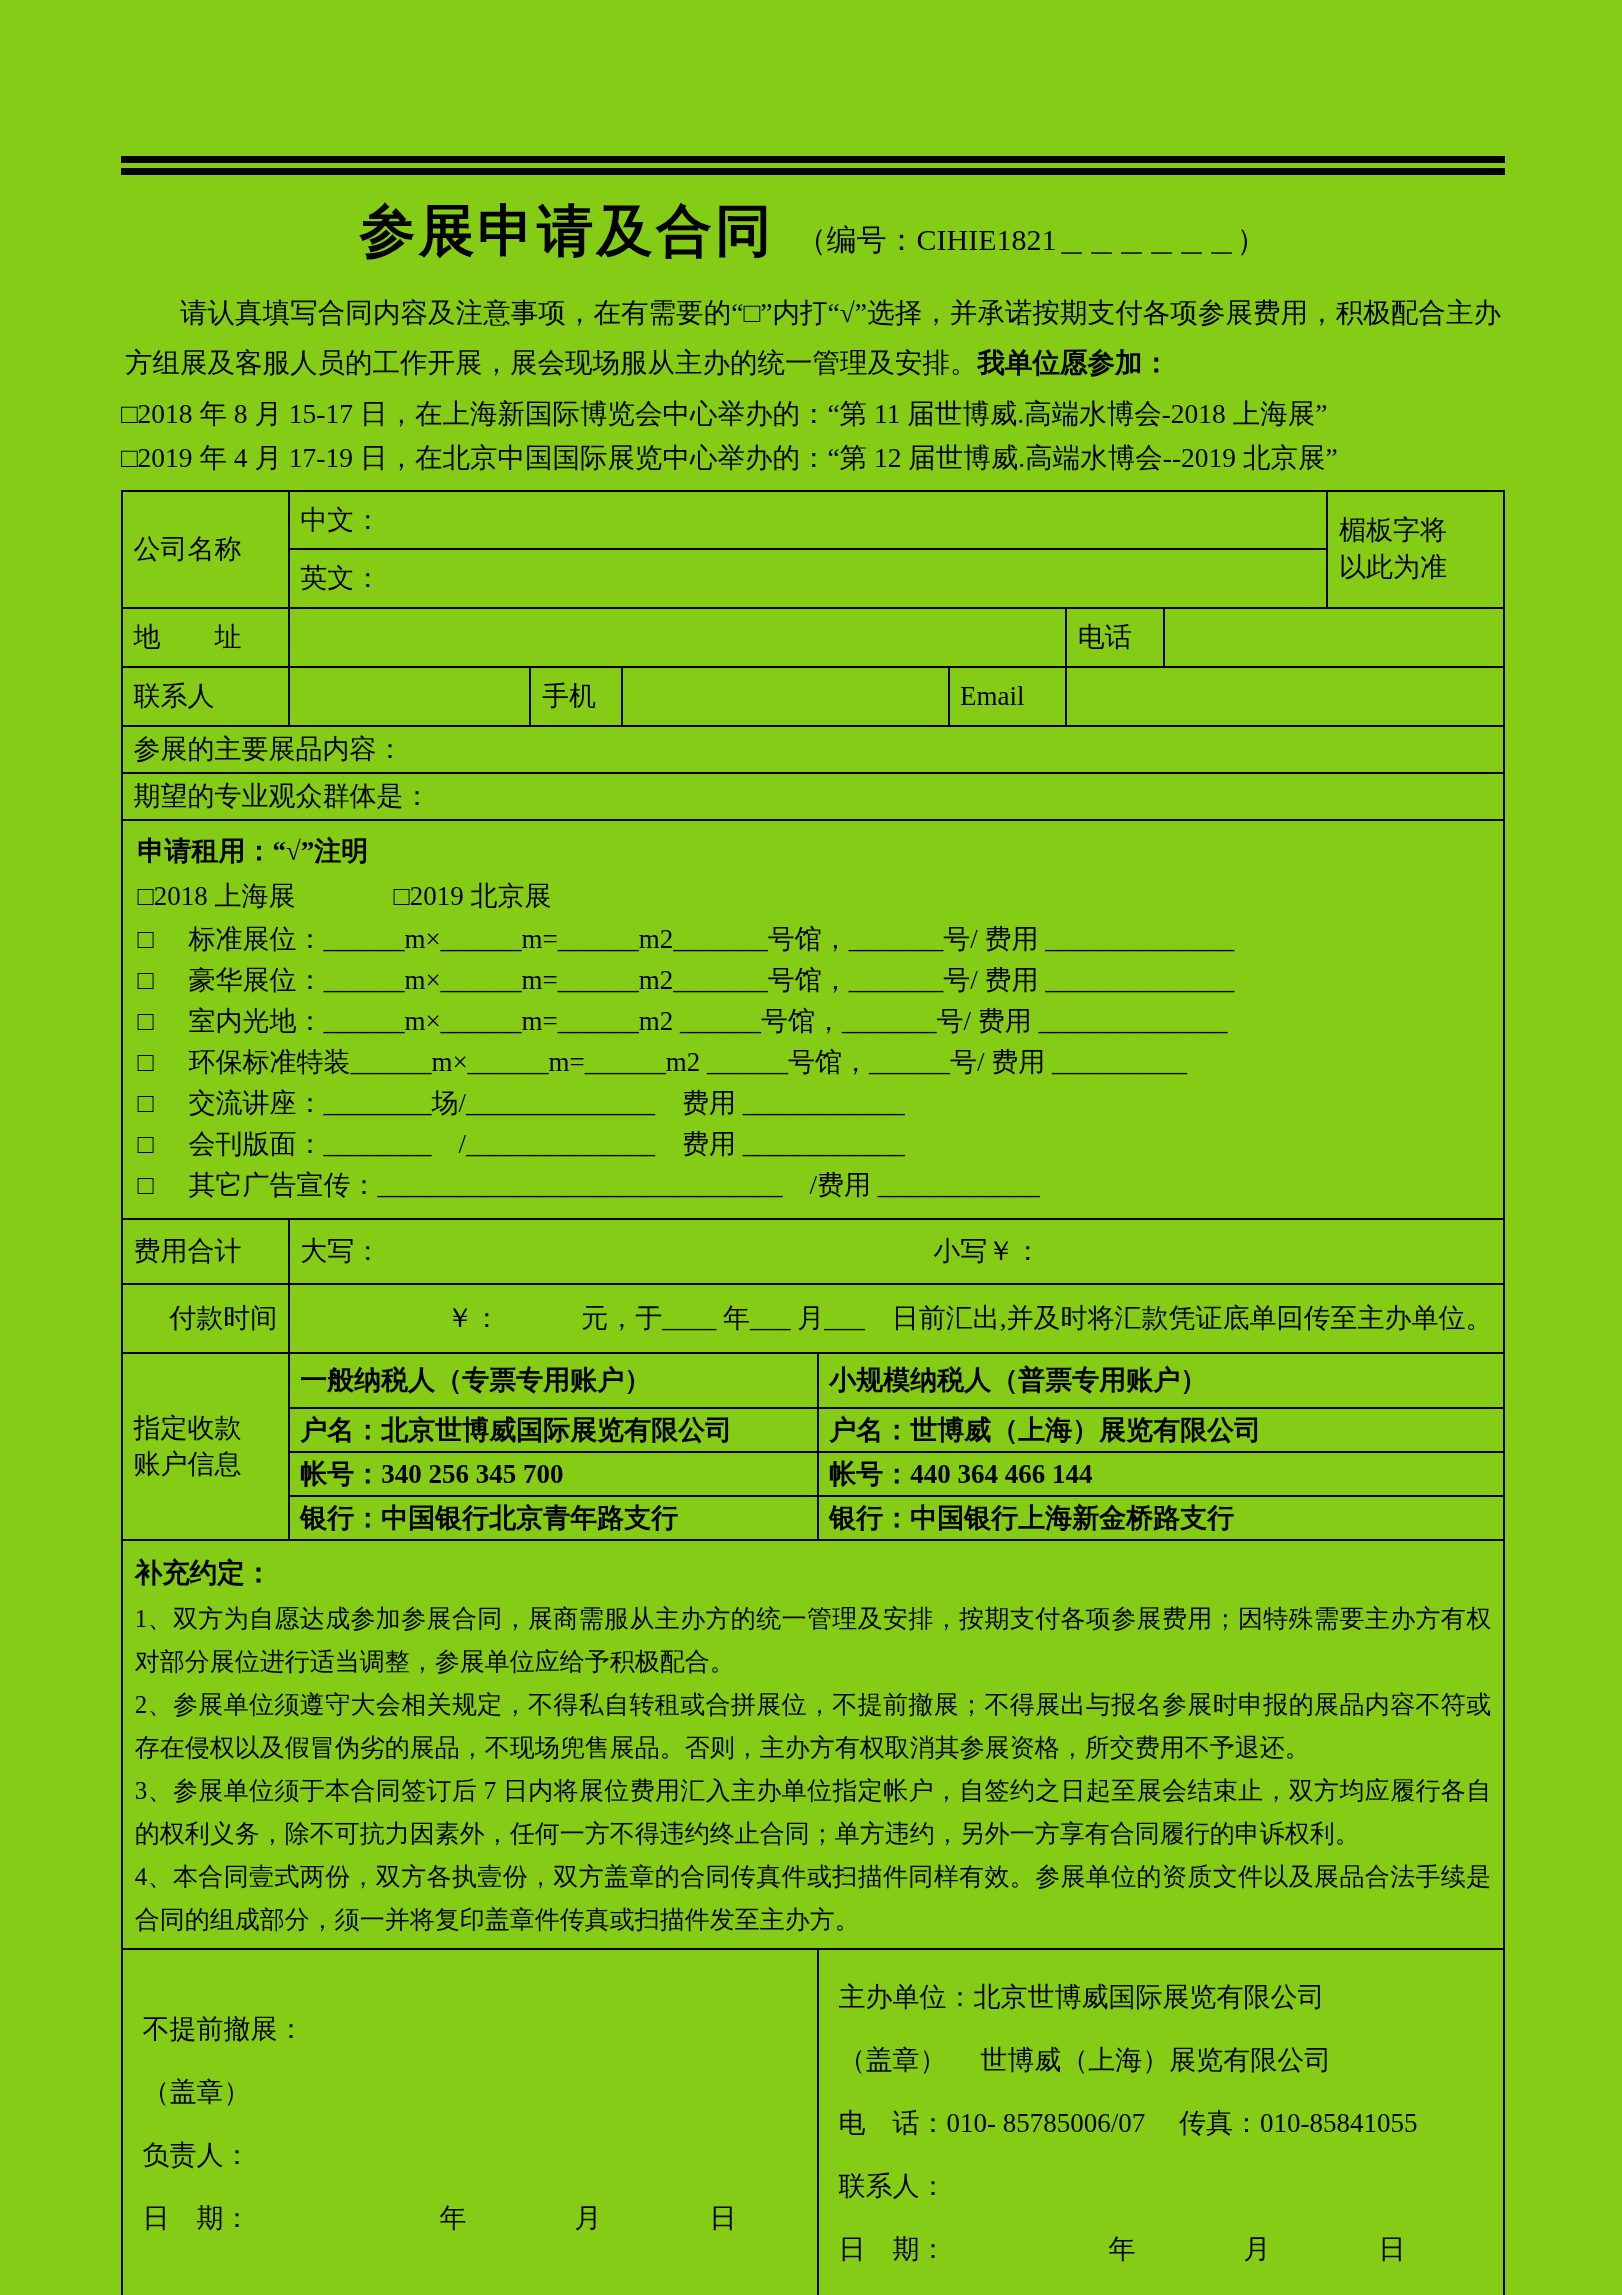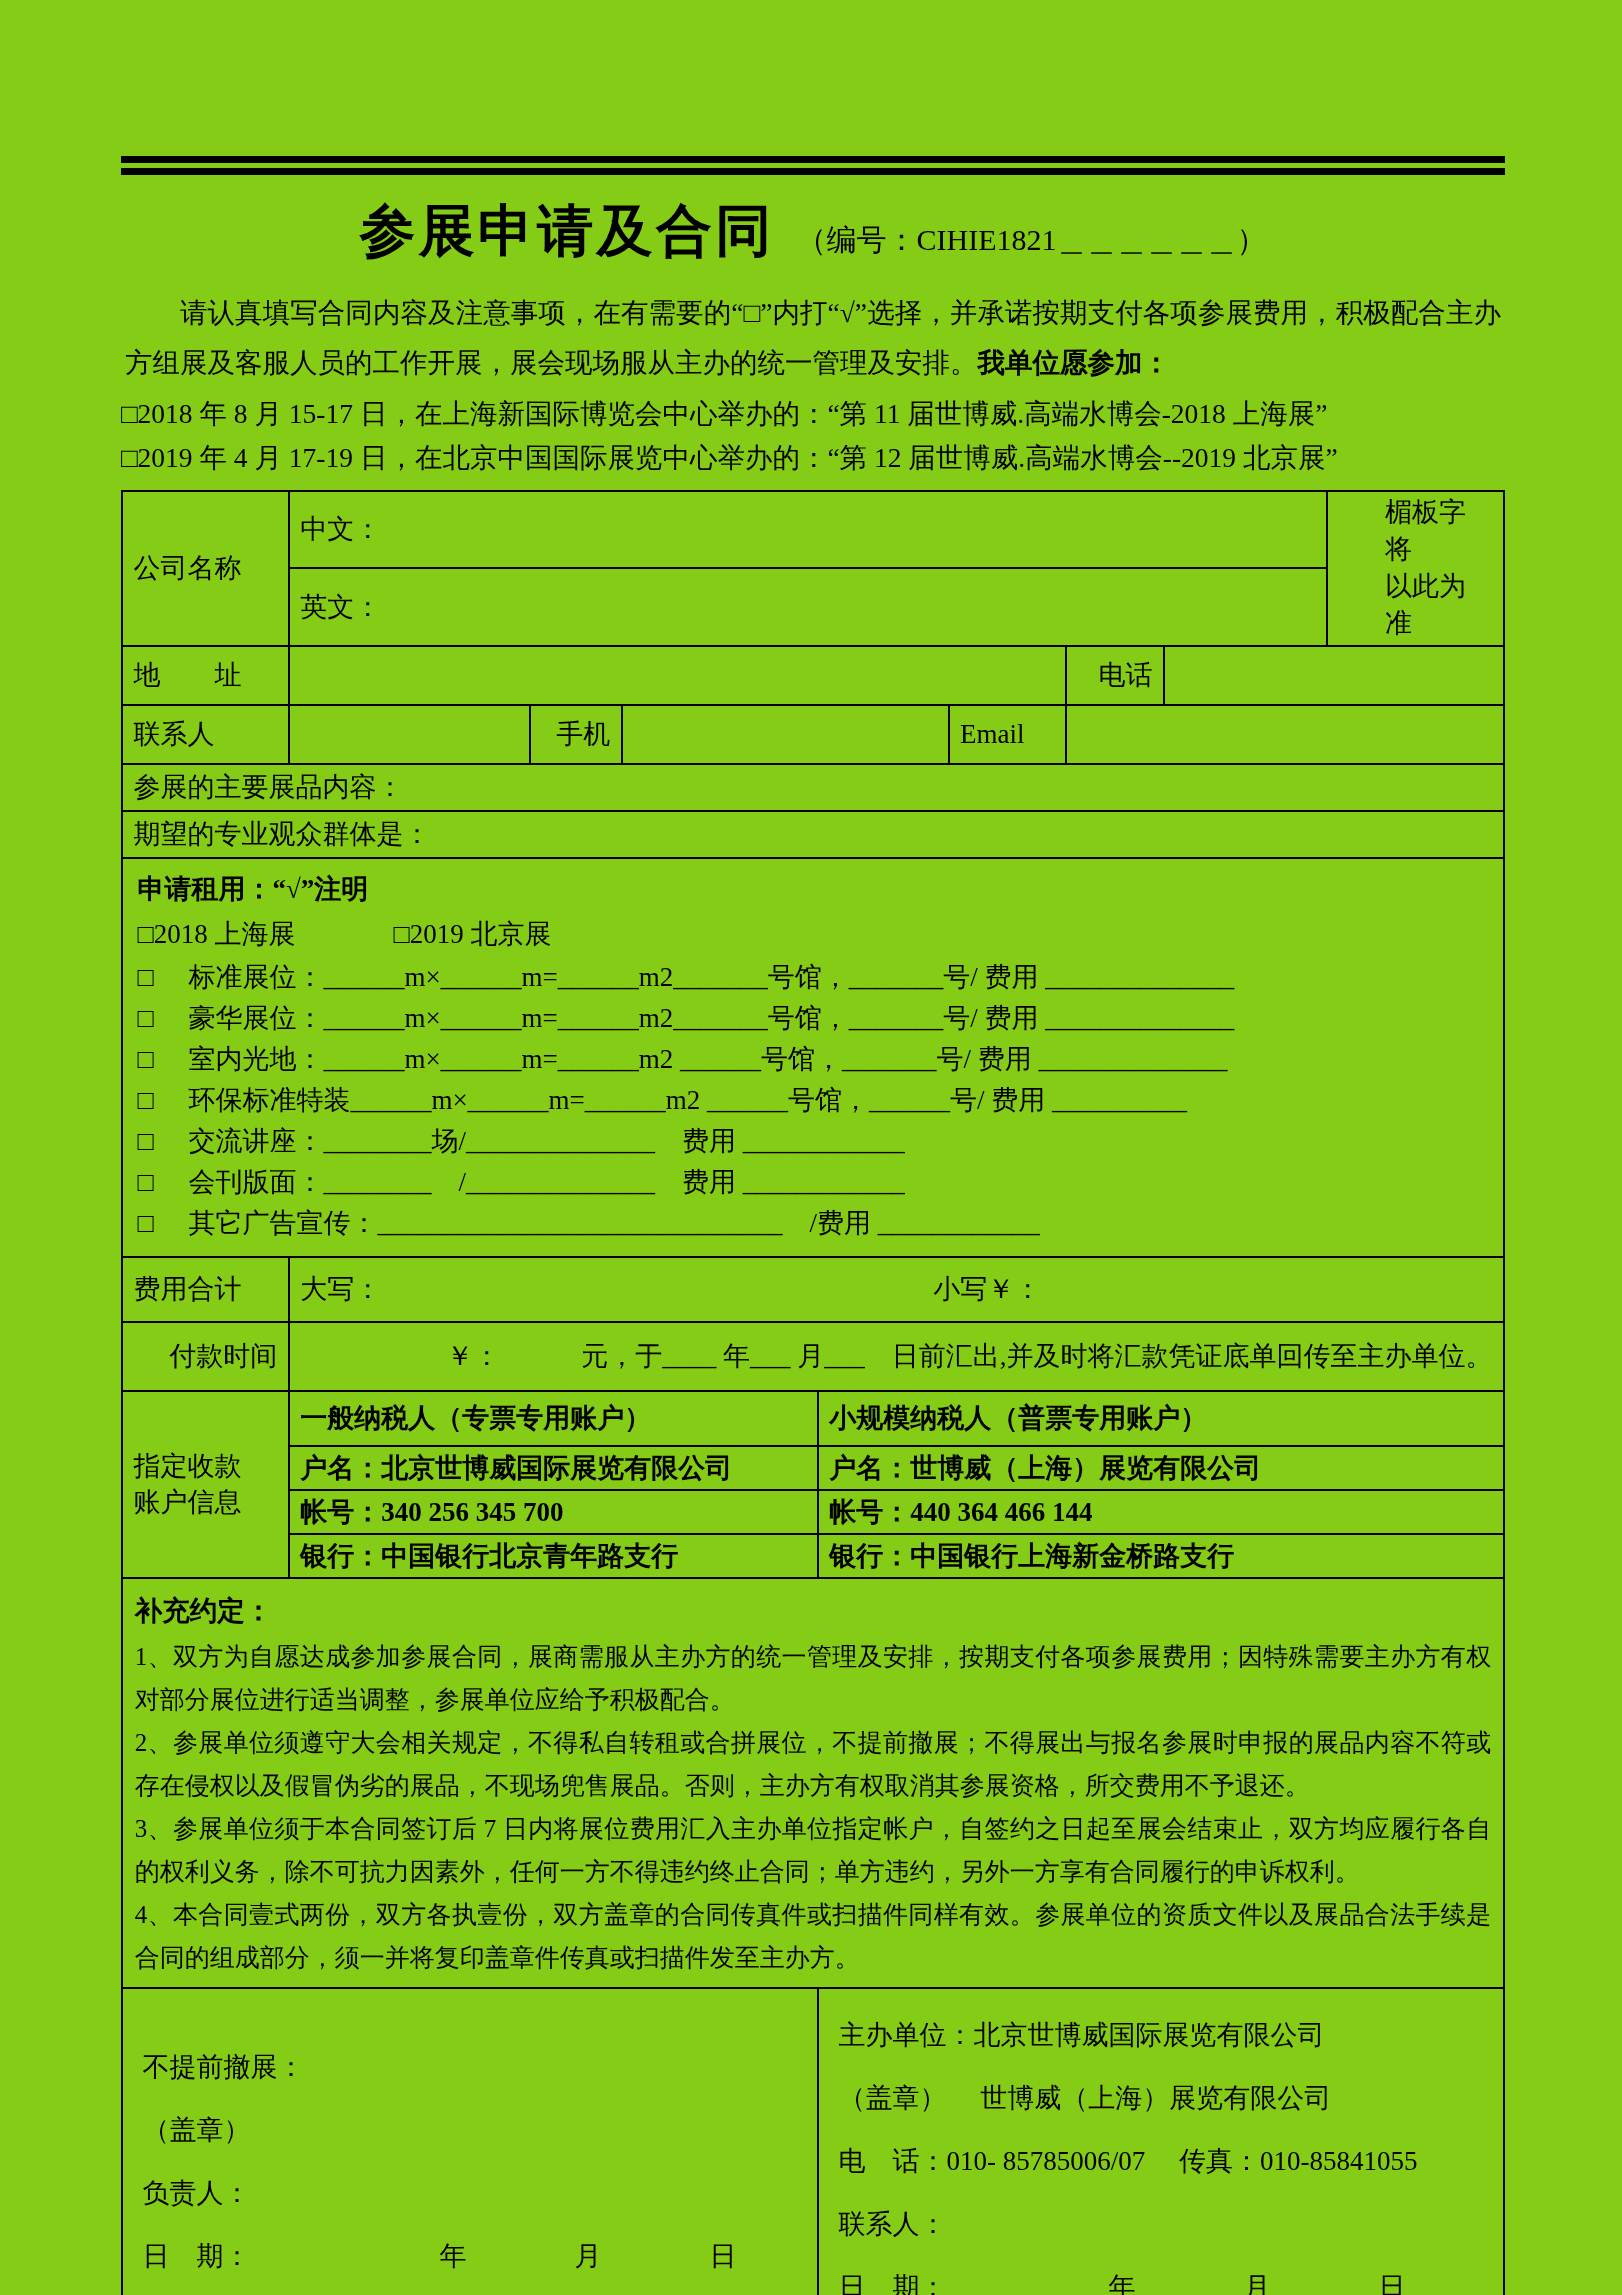--- a/index.html
+++ b/index.html
@@ -11,30 +11,30 @@
   .toprule{border-top:7.2px solid #000;border-bottom:7.2px solid #000;height:4.6px;}
   .titleline{text-align:center;margin:19.6px 0 18.3px 0;white-space:nowrap;}
   .title{font-size:56px;font-weight:bold;letter-spacing:3.3px;}
   .title-no{font-size:30px;margin-left:22px;}
   .intro{font-size:27.5px;line-height:50px;text-indent:2em;text-align:justify;margin:4px;}
   .b{font-weight:bold;}
   .optline{font-size:27.5px;line-height:44px;cursor:pointer;}
   table.main{border-collapse:collapse;width:100%;table-layout:fixed;margin-top:9.2px;}
   table.main td{border:2px solid #000;padding:2.6px 10.5px;vertical-align:middle;font-size:27px;overflow:hidden;}
   td.lab{padding-left:14.4px;}
-  td.ctr{text-align:right;padding:2.6px 2.6px;}
+  td.ctr{text-align:left;padding:2.6px 2.6px;}
   tr.h1{height:58px;}
   tr.h2{height:59px;}
   tr.h3{height:47px;}
   tr.hfee{height:65px;}
   tr.hpay{height:69px;text-align:right;}
   tr.hacct1{height:55px;}
   tr.hacct{height:44px;}
   tr.hsig{height:327px;}
-  .note div{line-height:37px;margin-left:46px;}
+  .note div{line-height:37px;}
   .bk-cell{padding:9.2px 11.8px 11.8px 14.4px !important;vertical-align:top;}
   .bk-head{font-weight:bold;line-height:43px;}
   .bk-shows{line-height:46px;}
   .bk-shows span{margin-right:98px;cursor:pointer;}
   .bk-line{line-height:41px;white-space:nowrap;}
   .bk-box{display:inline-block;width:51px;cursor:pointer;}
   .fee-cell{display:flex;gap:13px;}
   .fee-cell span:first-child{width:52%;}
   .acct{font-weight:bold;}
   .sup-cell{vertical-align:top;padding:7.9px 11.8px !important;}

